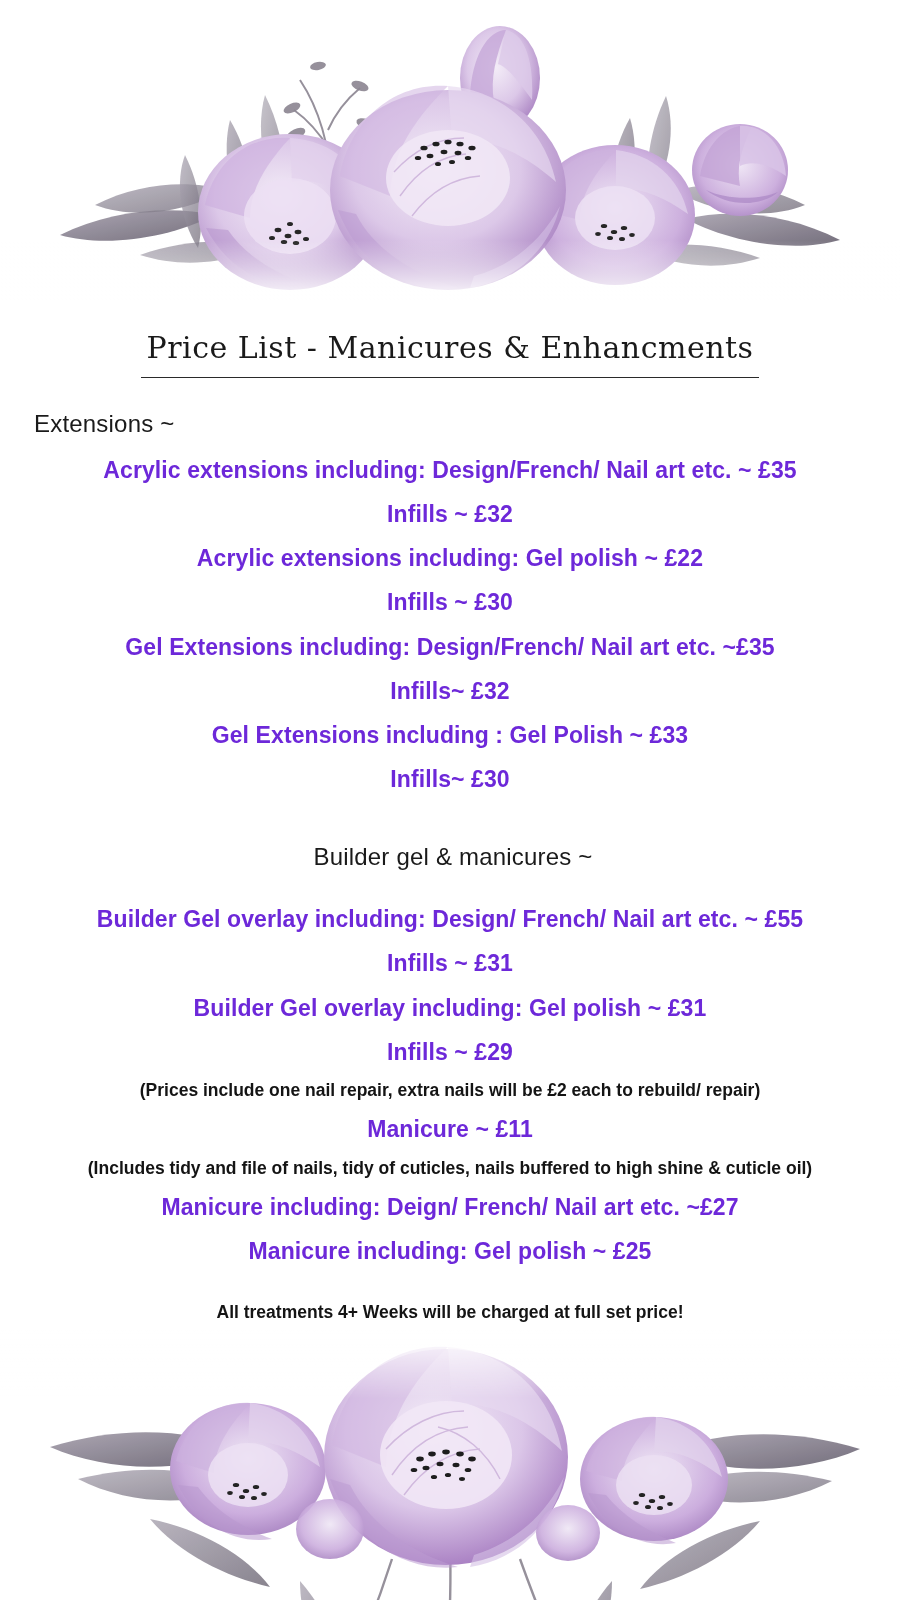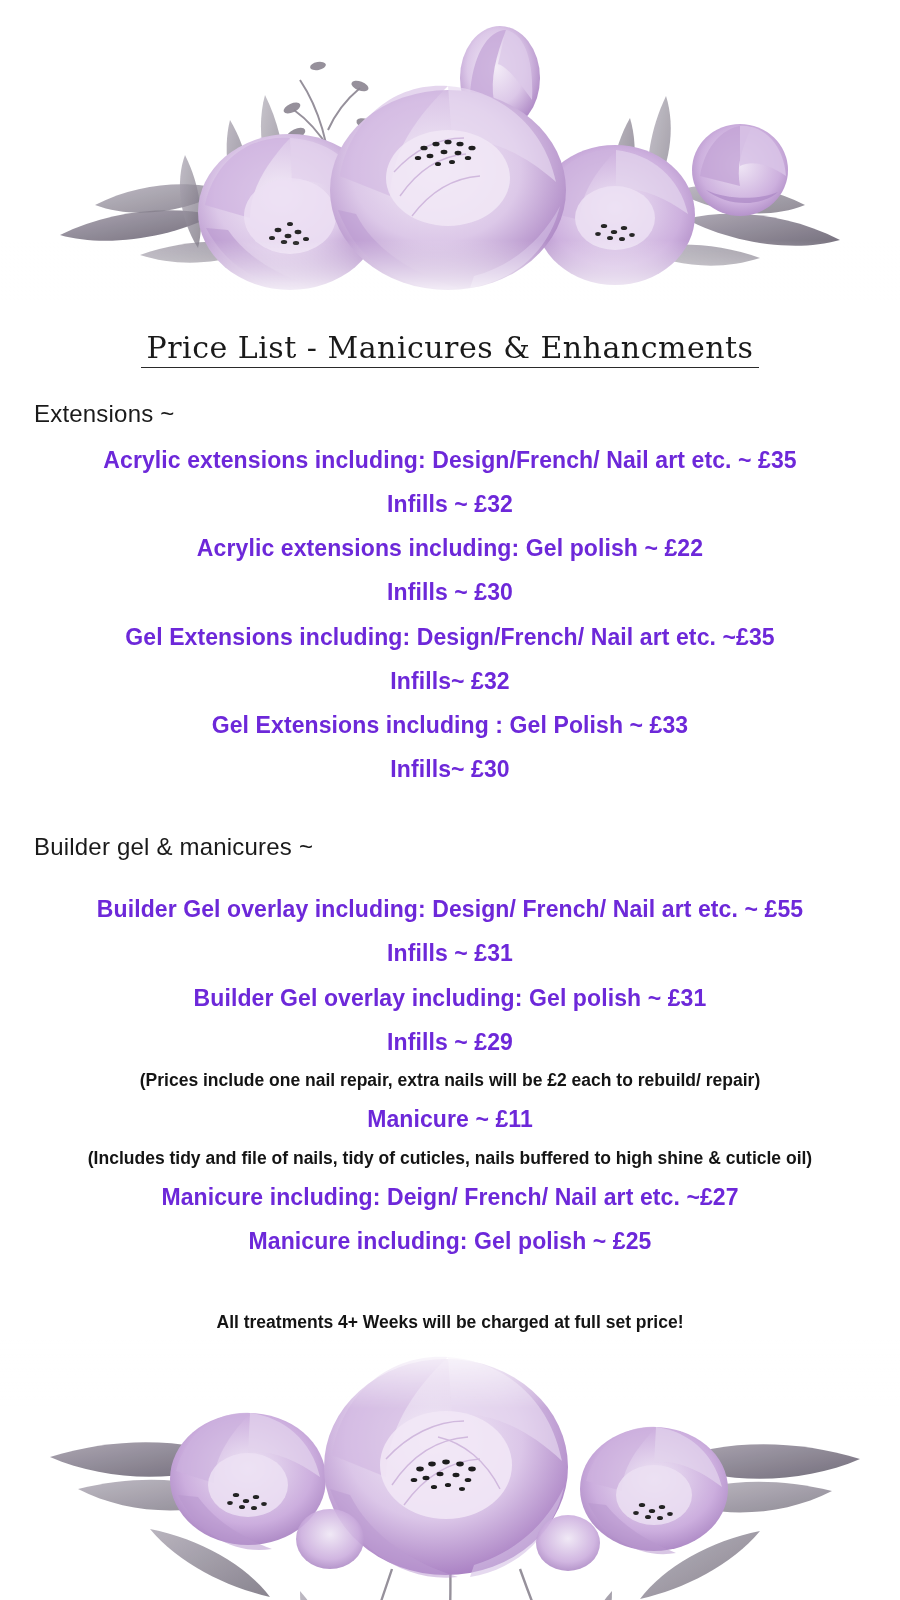--- a/index.html
+++ b/index.html
@@ -43,39 +43,40 @@
     margin-bottom: 6px;
   }
   .title {
     display: inline-block;
     font-family: "DejaVu Serif", serif;
     font-size: 30px;
     font-weight: 400;
     letter-spacing: 0.5px;
     color: #1a1a1a;
     border-bottom: 1.5px solid #2a2a2a;
-    padding: 0 6px 0 6px;
+    padding: 0 6px 10px 6px;
     line-height: 1.3;
   }
 
   
   .content {
     padding: 0 28px;
     flex: 1 1 auto;
   }
   .section-heading {
     font-size: 24px;
     font-weight: 400;
     color: #1a1a1a;
     margin: 26px 0 10px 6px;
     letter-spacing: 0.2px;
   }
   .section-heading.second {
     margin-top: 42px;
     margin-bottom: 26px;
+    text-align: center;
   }
   .lines {
     text-align: center;
   }
   .line {
     font-size: 23px;
     font-weight: bold;
     line-height: 1.92;
     color: #6d28d9;
     letter-spacing: 0.1px;
@@ -83,21 +84,21 @@
   .note-line {
     font-size: 17.5px;
     font-weight: bold;
     line-height: 1.92;
     color: #141414;
   }
   .footer-note {
     text-align: center;
     font-size: 17.5px;
     font-weight: bold;
-    margin-top: 48px;
+    margin-top: 28px;
     margin-bottom: 6px;
     color: #141414;
   }
 </style>
 </head>
 <body>
 
 <div class="page">
 
   <div class="floral floral-top">

